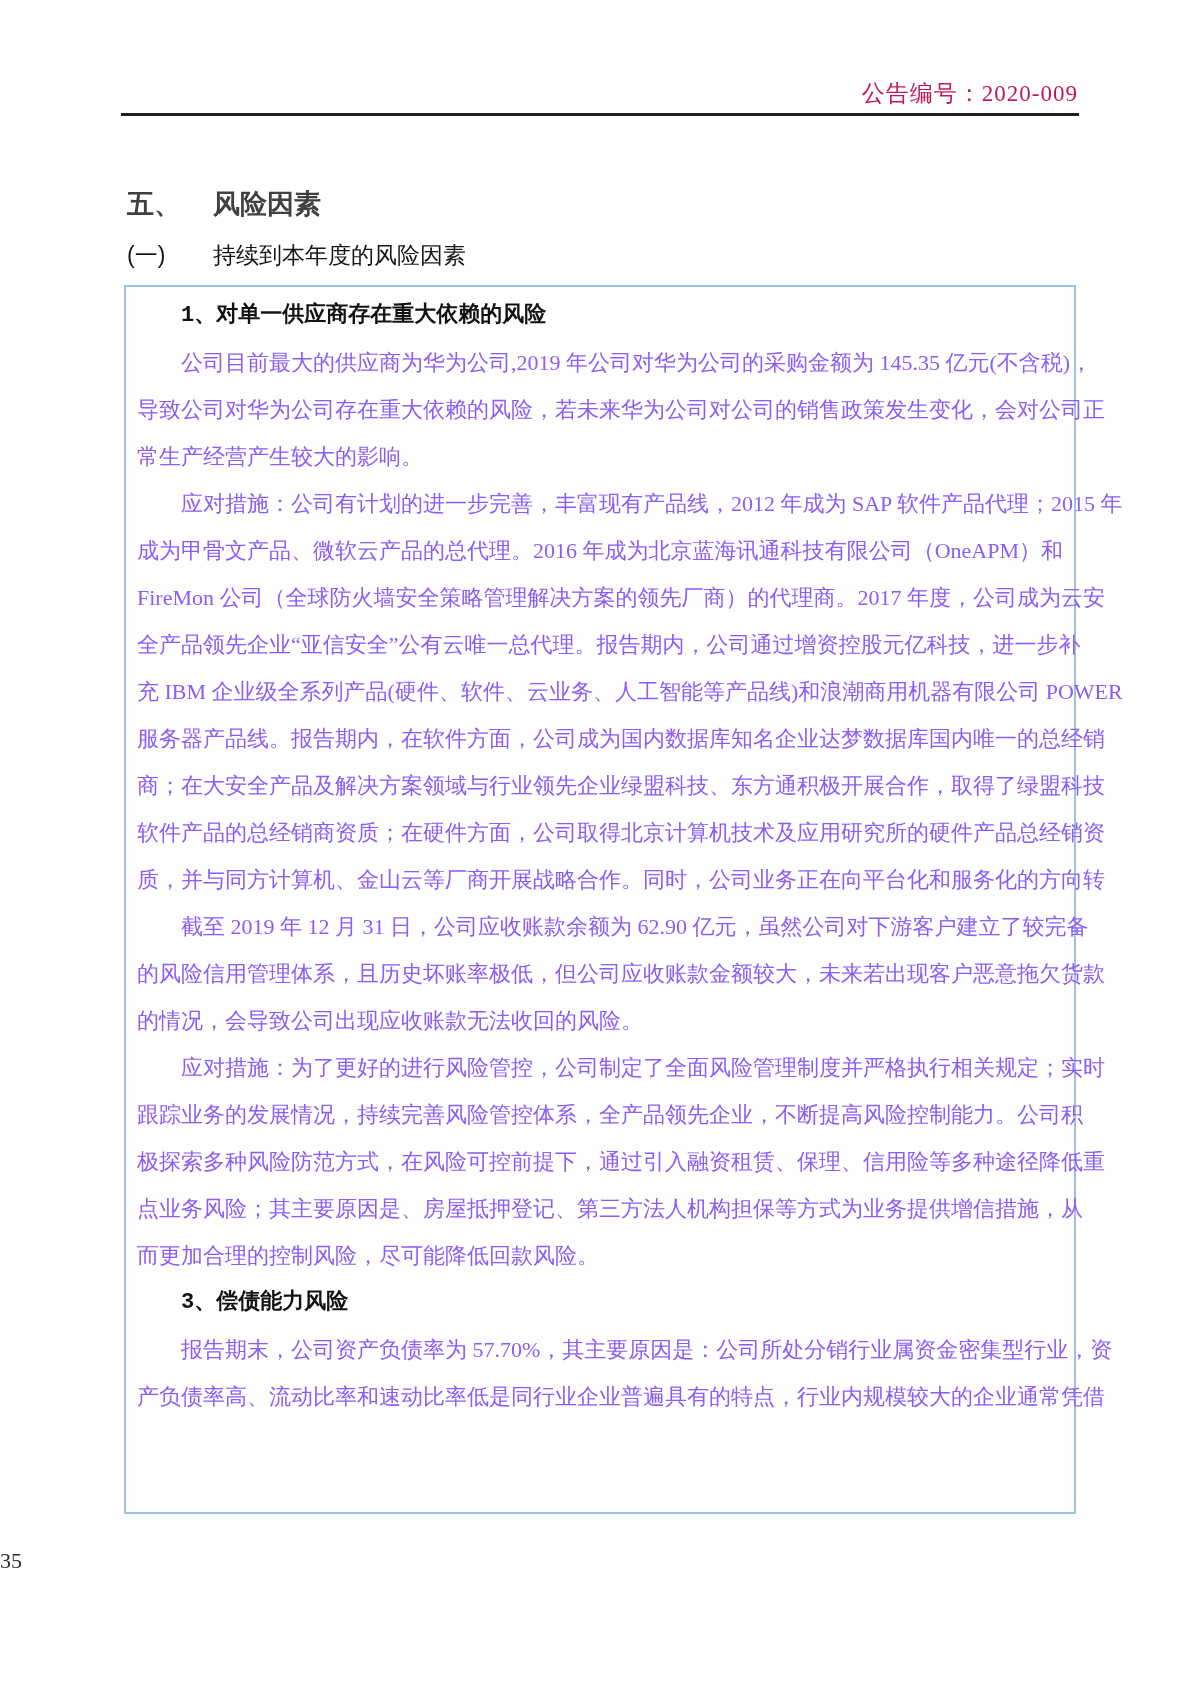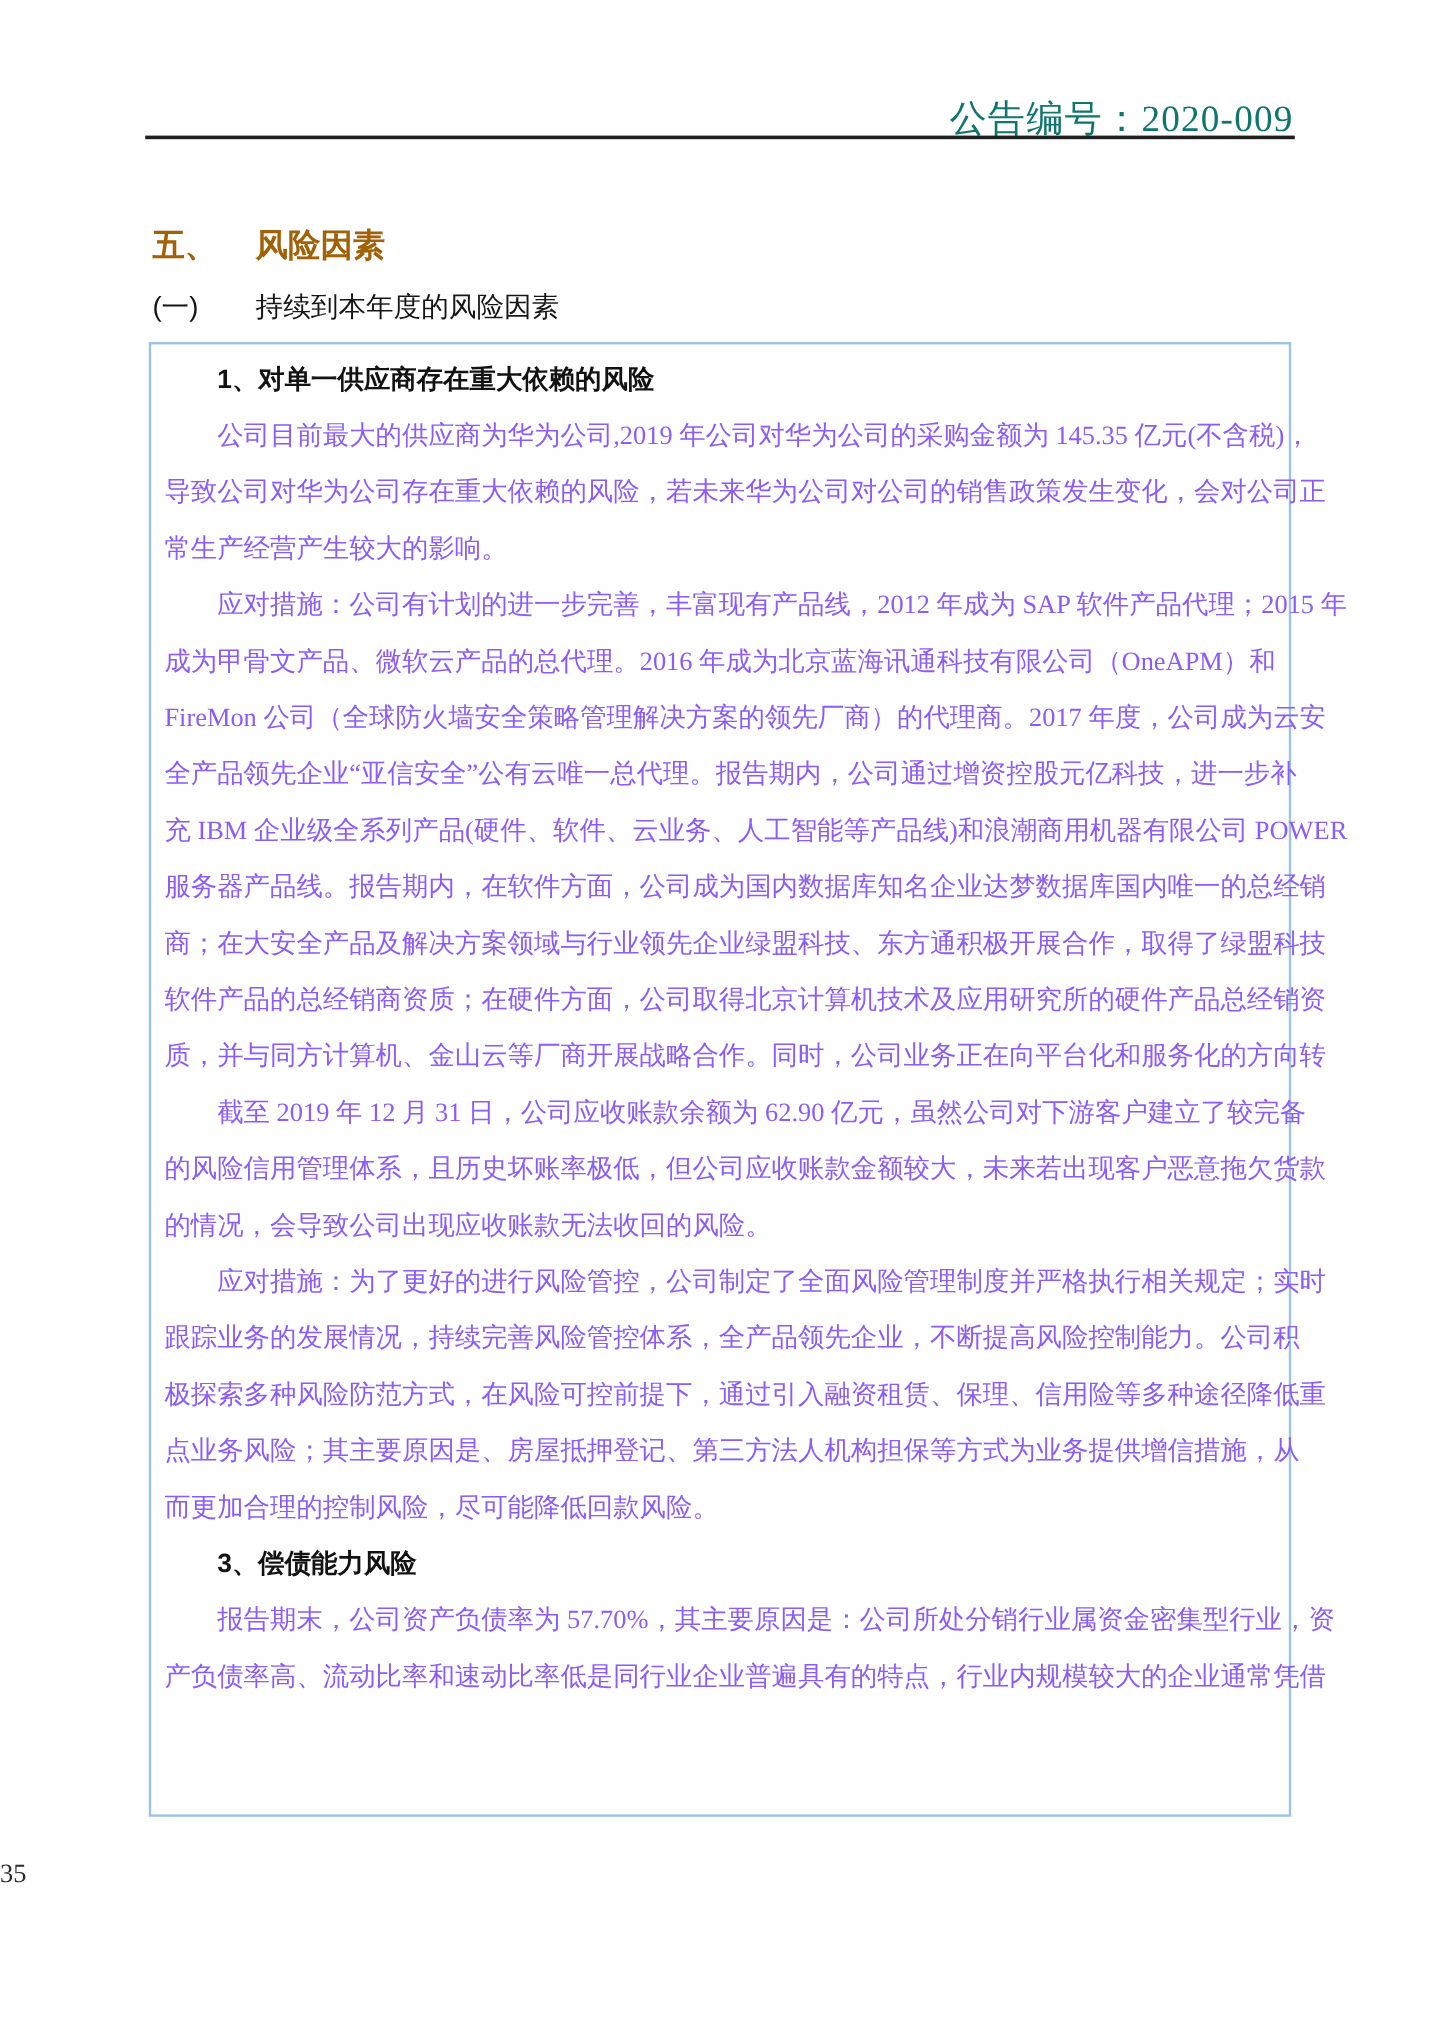--- a/index.html
+++ b/index.html
@@ -13,41 +13,41 @@
     color: #2e2e2e;
     overflow: hidden;
   }
   
   .doc-header {
     position: absolute;
     left: 123px;
     width: 955px;
     top: 78px;
     text-align: right;
-    font-size: 31px;
-    color: #0f766e;
+    font-size: 23px;
+    color: #be185d;
     letter-spacing: 1px;
   }
   .header-rule {
     position: absolute;
     left: 121px;
     width: 958px;
     top: 113px;
     height: 3px;
     background: #1f1f1f;
   }
   
   .sec-heading {
     position: absolute;
     left: 123px;
     width: 955px;
     top: 186px;
     font-size: 27px;
     font-weight: bold;
-    color: #a16207;
+    color: #404040;
     font-family: "Liberation Sans", sans-serif;
   }
   .sub-heading {
     position: absolute;
     left: 123px;
     width: 955px;
     top: 240px;
     font-size: 23px;
     font-weight: normal;
     color: #161616;
@@ -66,21 +66,21 @@
     padding: 5px 11px 0 11px;
     background: #fffefe;
   }
   .box-heading {
     font-size: 22px;
     font-weight: bold;
     color: #121212;
     line-height: 47px;
     height: 47px;
     padding-left: 2em;
-    font-family: Liberation Sans, sans-serif;
+    font-family: Liberation Mono, monospace;
   }
   .line {
     font-size: 22px;
     line-height: 47px;
     height: 47px;
     color: #8b5cf6;
     text-align: justify;
     text-align-last: justify;
     white-space: nowrap;
   }

